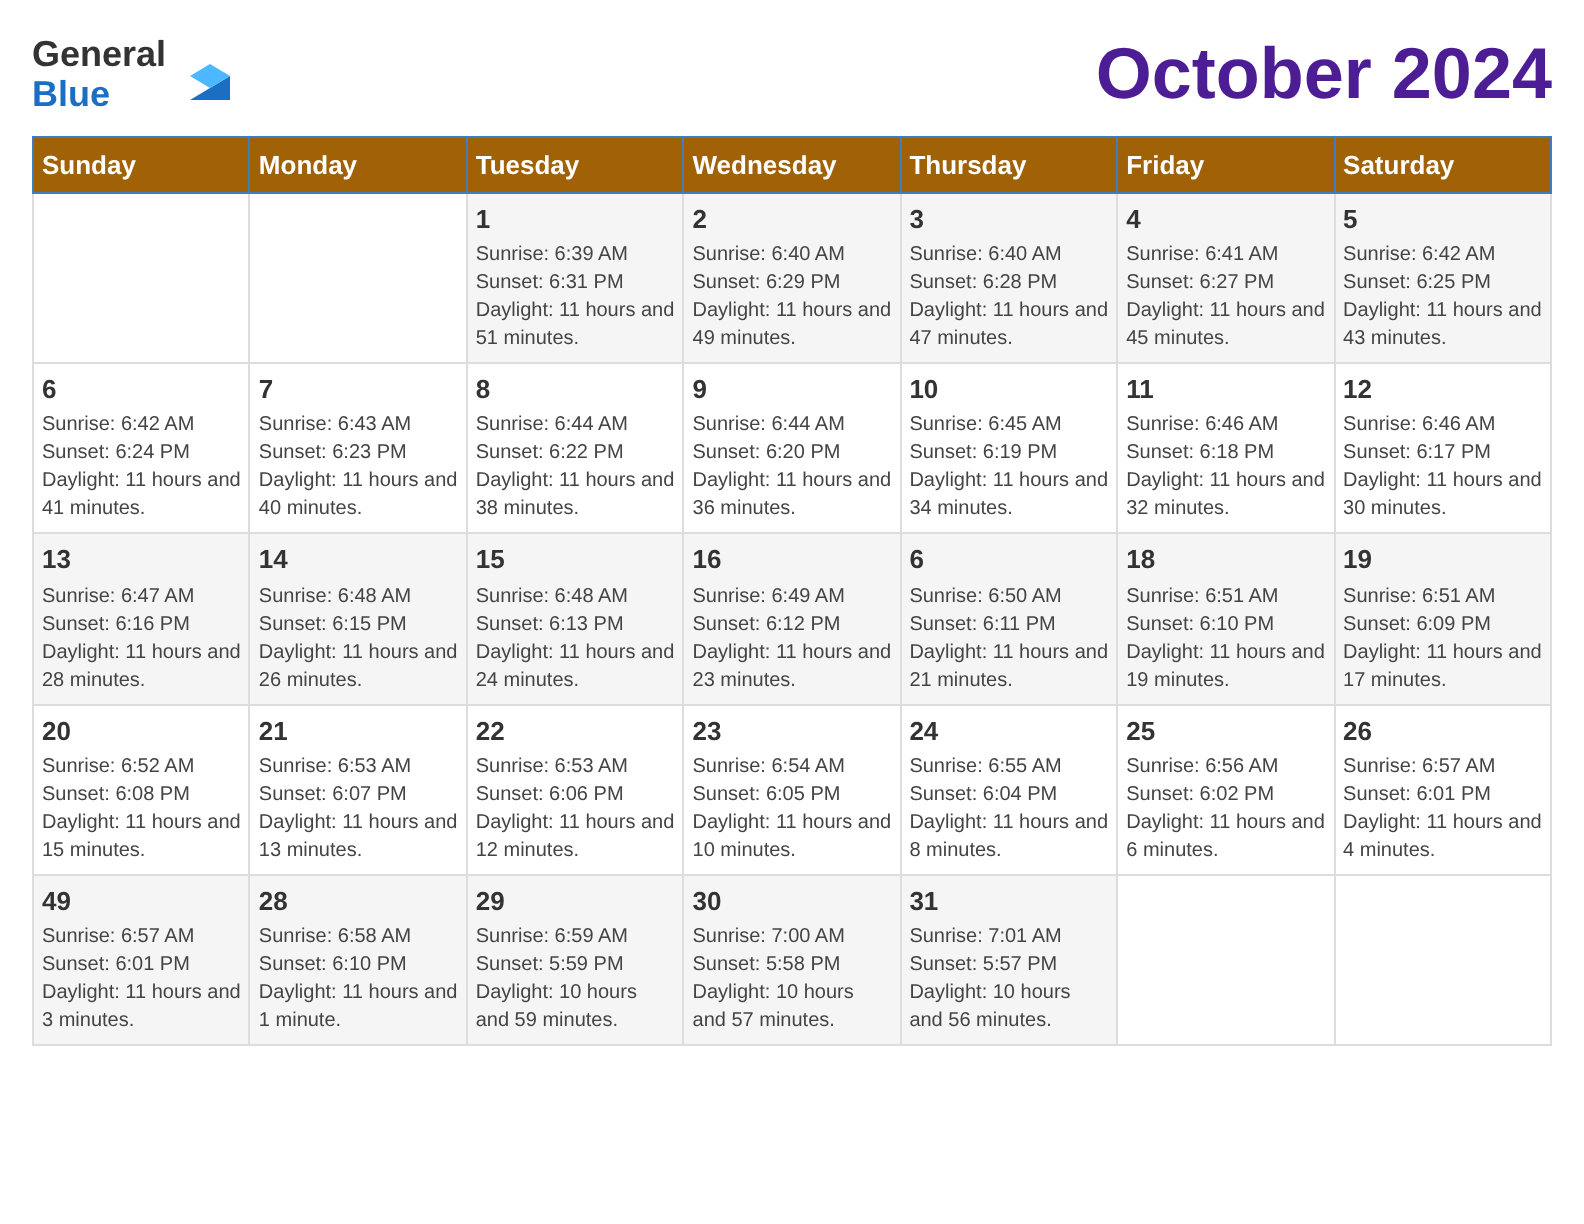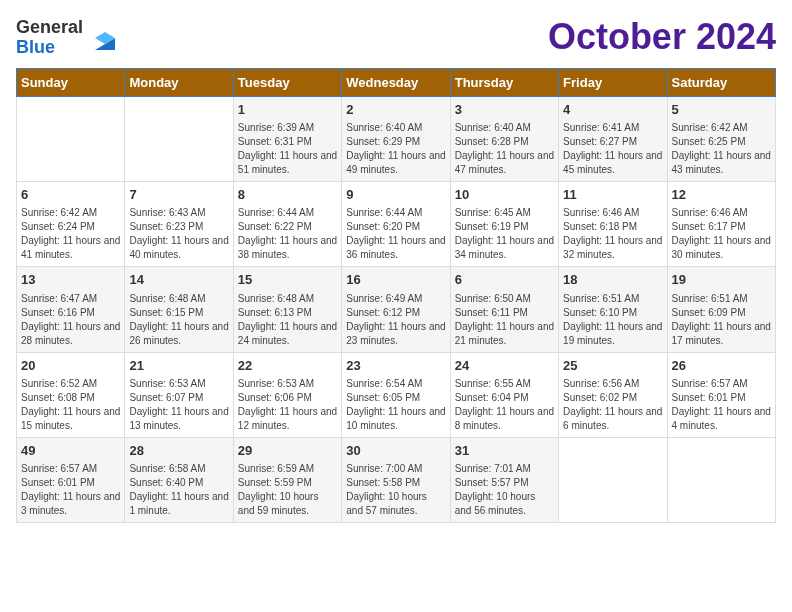--- a/index.html
+++ b/index.html
@@ -292,21 +292,21 @@
       <tr>
         <td>
           <span class="day-number">49</span>
           <div class="day-info" style="white-space: pre-line;">Sunrise: 6:57 AM
 Sunset: 6:01 PM
 Daylight: 11 hours and 3 minutes.</div>
         </td>
         <td>
           <span class="day-number">28</span>
           <div class="day-info" style="white-space: pre-line;">Sunrise: 6:58 AM
-Sunset: 6:40 PM
+Sunset: 6:10 PM
 Daylight: 11 hours and 1 minute.</div>
         </td>
         <td>
           <span class="day-number">29</span>
           <div class="day-info" style="white-space: pre-line;">Sunrise: 6:59 AM
 Sunset: 5:59 PM
 Daylight: 10 hours and 59 minutes.</div>
         </td>
         <td>
           <span class="day-number">30</span>

